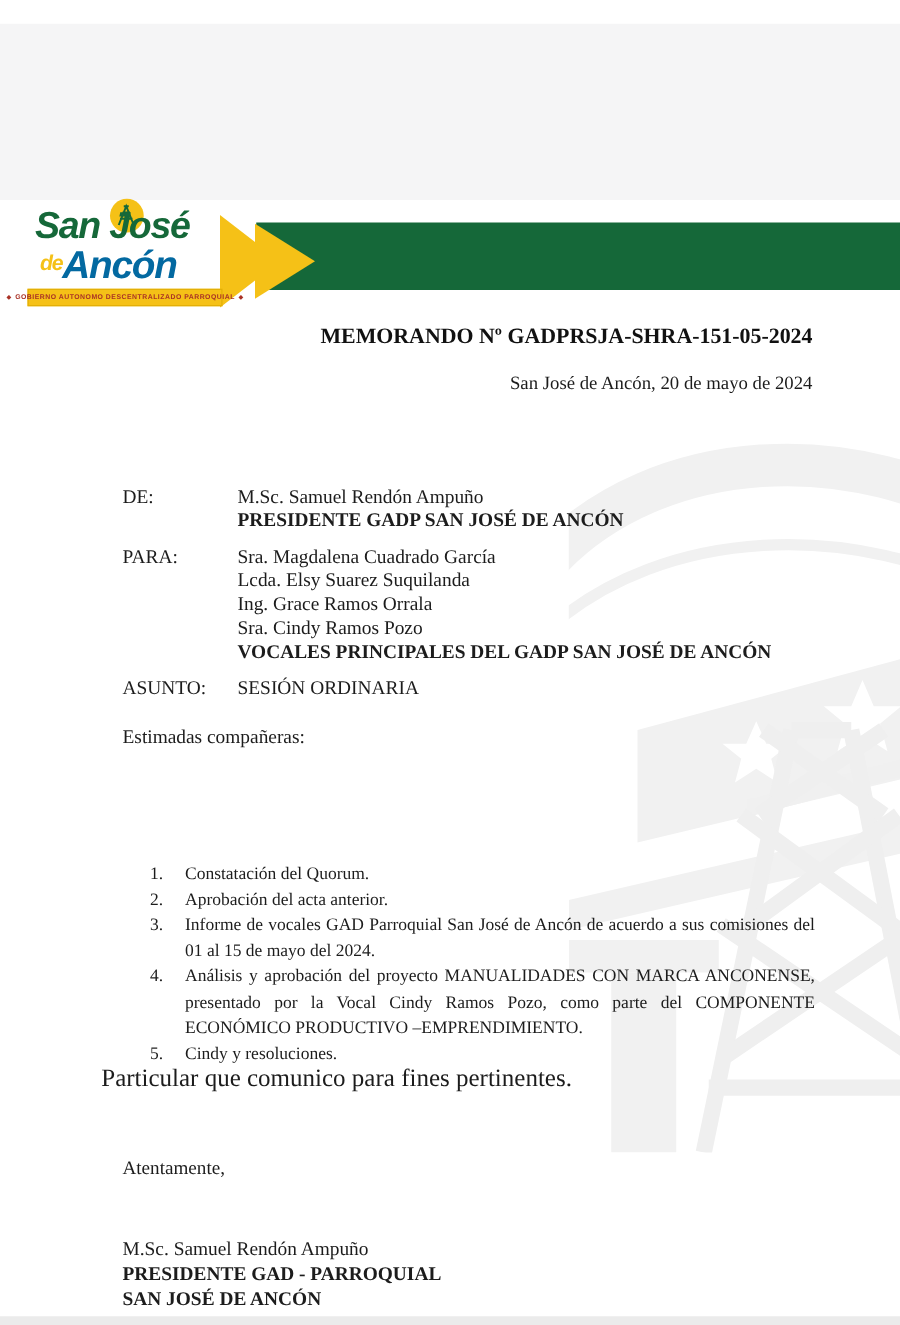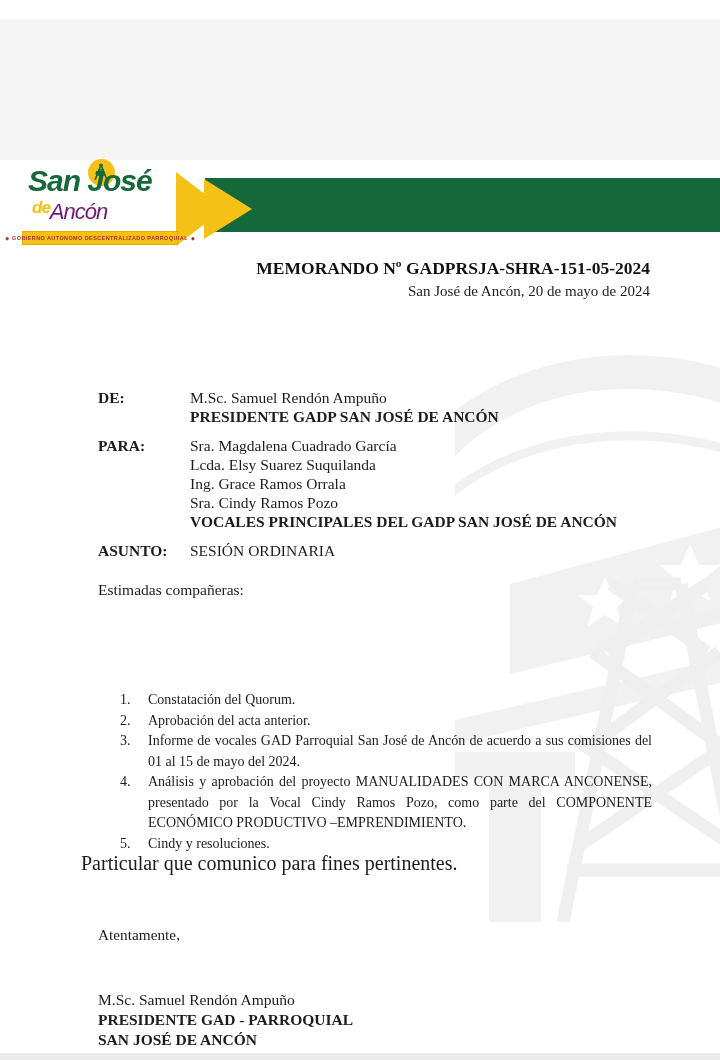--- a/index.html
+++ b/index.html
@@ -14,34 +14,34 @@
   
   .green-banner-bar { position:absolute; left:205px; top:178px; width:515px; height:54px; background:#156839; z-index:1; }
   .arrows-svg { position:absolute; left:174px; top:166px; z-index:2; }
   .logo { position:absolute; left:22px; top:166px; width:156px; z-index:2; font-family:"Liberation Sans", sans-serif; }
   .logo-l1 { position:relative; font-weight:bold; font-style:italic; font-size:30px; line-height:30px; color:#156839; padding-left:6px; letter-spacing:-1px; }
   .logo-l1 .txt { position:relative; z-index:1; }
   .logo-disc { position:absolute; left:66px; top:-7px; width:27px; height:27px; border-radius:50%; background:#F5C117; z-index:0; }
   .logo-disc svg { position:absolute; left:4px; top:3px; }
   .logo-l2 { margin-top:1px; padding-left:10px; color:#156839; letter-spacing:-1px; white-space:nowrap; }
   .logo-de { font-weight:bold; font-style:italic; font-size:17px; color:#F5C117; vertical-align:6px; }
-  .logo-ancon { font-weight:normal; font-style:italic; font-size:22px; line-height:30px; color:#701a75; }
+  .logo-ancon { font-weight:bold; font-style:italic; font-size:31px; line-height:30px; color:#0369a1; }
   .logo-banner { margin-top:4px; height:12px; background:#F5C117; border:1px solid #e3af07; display:flex; align-items:center; justify-content:center; gap:3px; }
   .logo-banner-text { font-size:5.5px; font-weight:bold; color:#A93226; letter-spacing:0.4px; white-space:nowrap; }
   .logo-banner-marker { font-size:5px; color:#A93226; line-height:5px; }
 
   
   .memo-head { position:absolute; top:258px; left:98px; width:552px; text-align:right; z-index:3; }
   .memo-title { font-size:17.5px; font-weight:bold; color:#111; }
-  .memo-date { font-size:15px; margin-top:4px; }
+  .memo-date { font-size:15px; margin-top:20px; }
 
   
   .fields { position:absolute; top:388px; left:98px; width:560px; z-index:3; }
   .field-row { display:flex; margin-bottom:10px; }
-  .field-label { width:92px; flex:0 0 92px; font-weight:bold; font-size:15.5px; line-height:19px; }
+  .field-label { width:92px; flex:0 0 92px; font-weight:normal; font-size:15.5px; line-height:19px; }
   .field-lines { font-size:15.5px; line-height:19px; }
   .bold { font-weight:bold; }
 
   .salutation { position:absolute; top:581px; left:98px; font-size:15.5px; z-index:3; }
   .intro { position:absolute; top:612px; left:98px; width:554px; font-size:15.3px; line-height:21px; text-align:justify; z-index:3; }
 
   .agenda { position:absolute; top:690px; left:120px; width:532px; margin:0; padding:0; list-style:none; counter-reset:item; z-index:3; }
   .agenda li { counter-increment:item; position:relative; padding-left:28px; font-size:14px; line-height:20.5px; text-align:justify; }
   .agenda li::before { content:counter(item) "."; position:absolute; left:0; }
 

